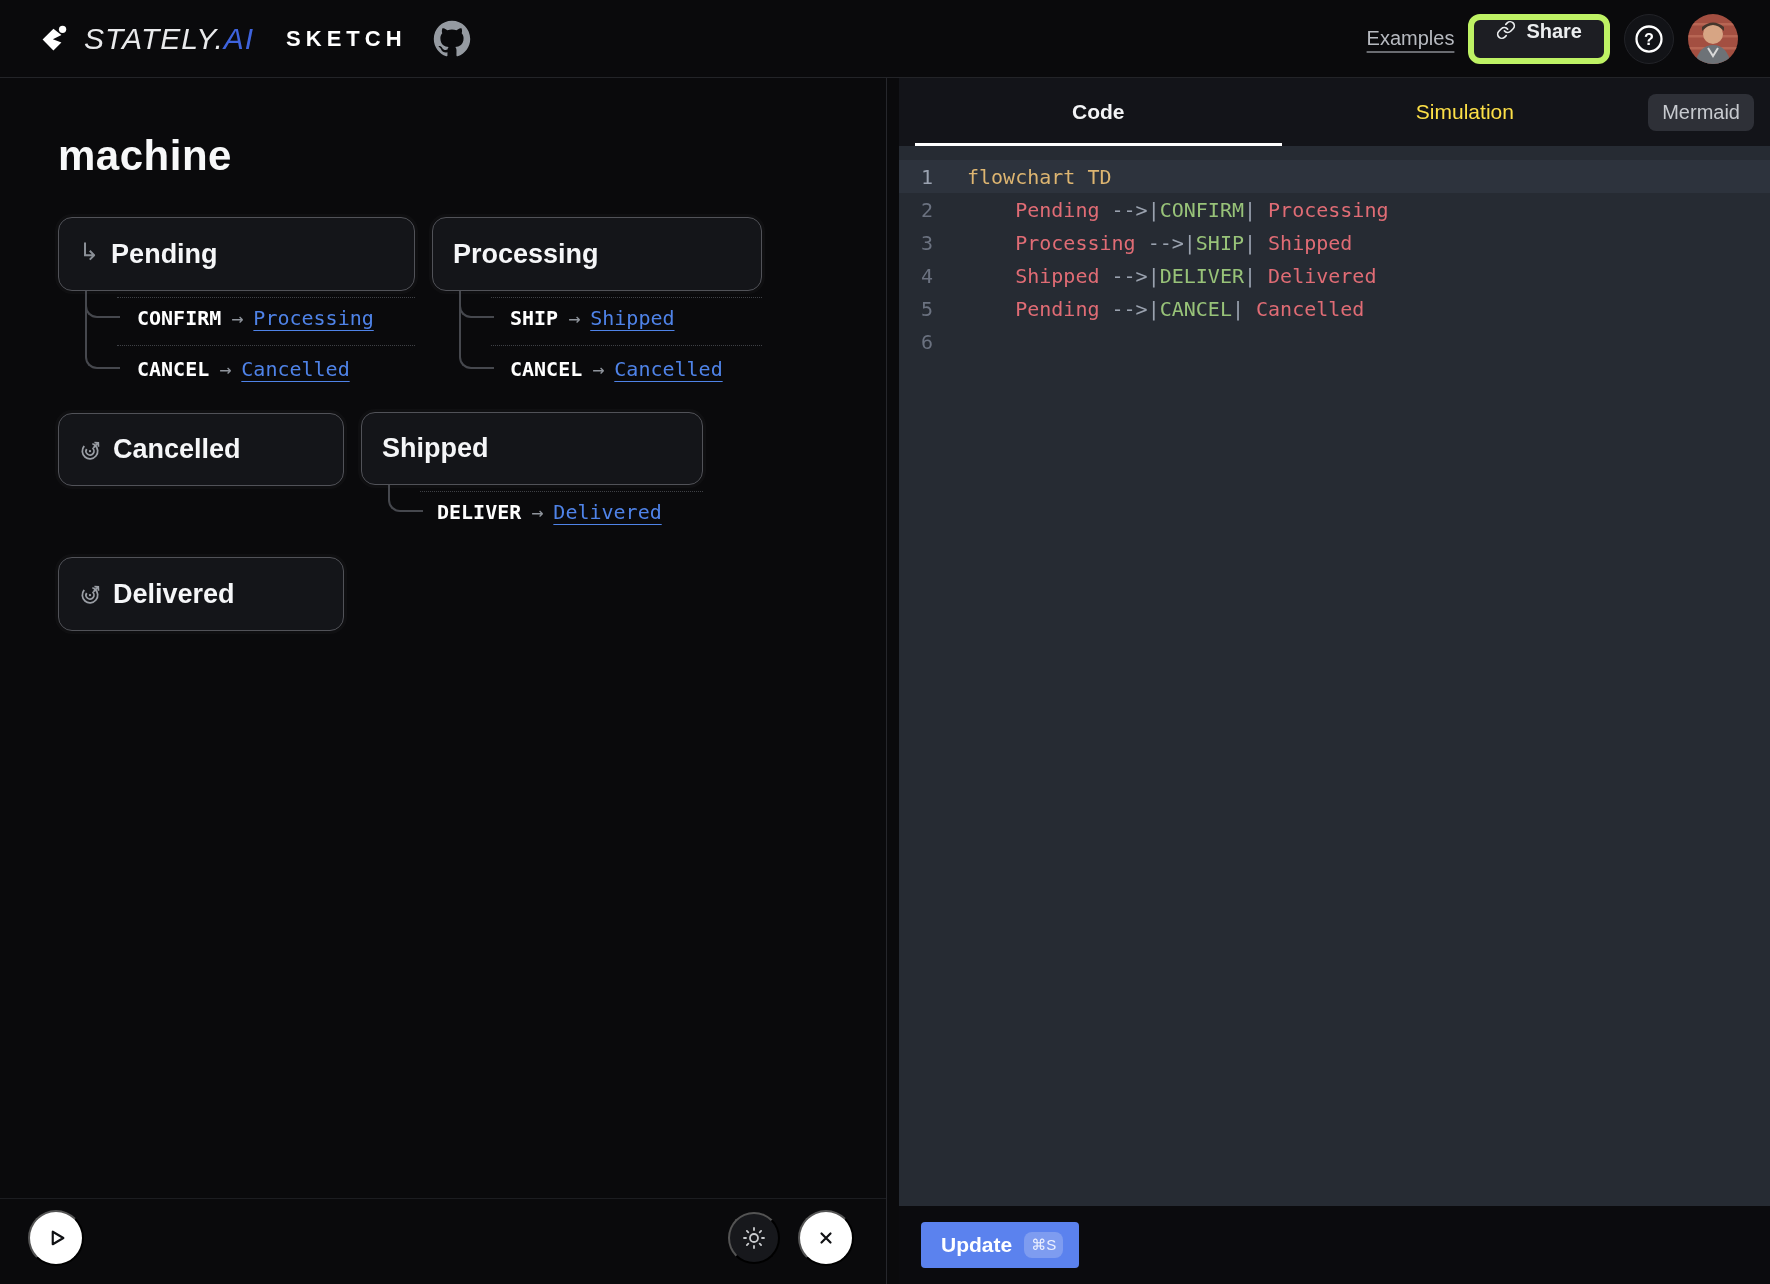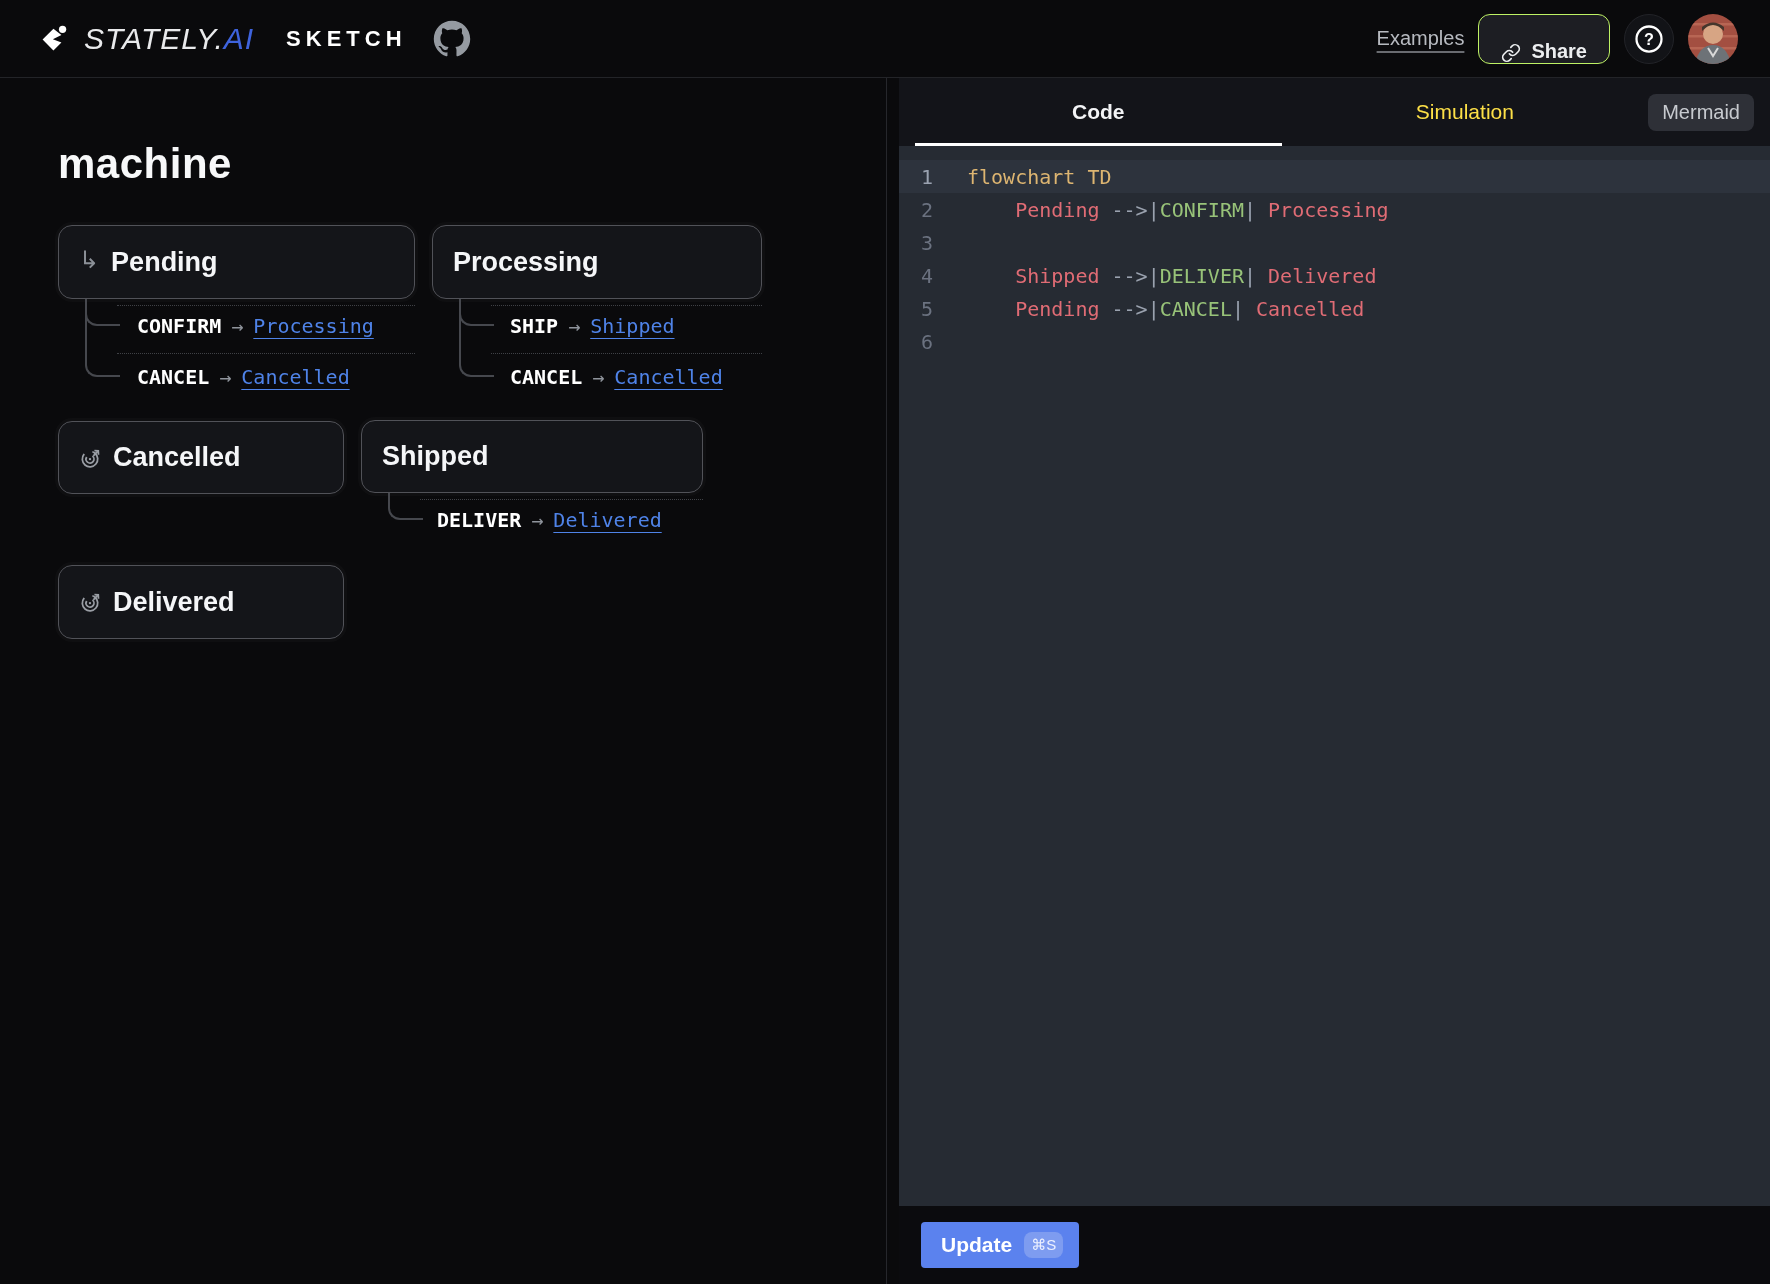--- a/index.html
+++ b/index.html
@@ -12,29 +12,29 @@
            display:flex; align-items:center; padding:0 32px 0 38px; background:#0a0a0c;
            border-bottom:1px solid #232428; z-index:5; }
   .brand-wrap { display:flex; align-items:center; gap:14px; }
   .brand-text { font-size:30px; font-weight:500; letter-spacing:1px; color:#e9eaec;font-style:italic; }
   .brand-text .accent { color:#3e63dd; }
   .product { margin-left:18px; font-size:22px; font-weight:700; letter-spacing:5px; color:#fff; }
   .gh { margin-left:26px; display:flex; align-items:center; }
   .header-right { margin-left:auto; display:flex; align-items:center; gap:14px; }
   .examples { font-size:20px; color:#b7bac0; text-decoration:underline; text-underline-offset:6px;
               text-decoration-color:#6a6c71; cursor:pointer; }
-  .share-btn { display:flex; align-items:flex-end; gap:10px; height:50px; padding:0 22px;
-               background:#1d1e23; border:1px solid #bef264; border-radius:12px;
+  .share-btn { display:flex; align-items:flex-start; gap:10px; height:50px; padding:0 22px;
+               background:#1d1e23; border:6px solid #bef264; border-radius:12px;
                font-size:20px; font-weight:600; color:#eceef0; cursor:pointer; }
   .help-btn { width:50px; height:50px; border-radius:50%; background:#121317; border:1px solid #222328;
               display:flex; align-items:center; justify-content:center; cursor:pointer; }
   .avatar { width:50px; height:50px; border-radius:50%; overflow:hidden; cursor:pointer; flex:none; }
 
   
-  .left { position:absolute; left:0; top:78px; width:886px; height:1206px; display:flex; flex-direction:row; }
+  .left { position:absolute; left:0; top:70px; width:886px; height:1206px; display:flex; flex-direction:column; }
   .canvas { position:relative; flex:1; background:#0a0a0c; }
   .left-bar { position:relative; height:78px; background:#0a0a0c; border-top:1px solid #1c1d21; }
   .right { position:absolute; left:886px; top:78px; width:884px; height:1206px;
            display:flex; flex-direction:column; border-left:1px solid #26272c;padding-left:12px; }
 
   
   .machine-title { position:absolute; left:58px; top:62px; font-size:42px; font-weight:700; color:#f7f8f9; letter-spacing:0.5px; }
   .state-box { position:absolute; background:#141519; border:1px solid #515258; border-radius:14px;
                box-shadow:0 0 0 3px rgba(255,255,255,0.025); display:flex; align-items:center;
                padding:0 20px; gap:12px; cursor:pointer; }
@@ -232,21 +232,21 @@
     <div class="tabbar">
       <div class="tab active">Code</div>
       <div class="tab">Simulation</div>
       <span class="fmt-badge">Mermaid</span>
     </div>
 
     <div class="editor">
       <div>
           <div class="code-line active"><span class="ln">1</span><span class="codetxt"><span class="tok-kw">flowchart TD</span></span></div>
           <div class="code-line"><span class="ln">2</span><span class="codetxt"><span class="tok-plain">    </span><span class="tok-node">Pending</span><span class="tok-op"> --&gt;|</span><span class="tok-event">CONFIRM</span><span class="tok-op">| </span><span class="tok-node">Processing</span></span></div>
-          <div class="code-line"><span class="ln">3</span></div>
+          <div class="code-line"><span class="ln">3</span><span class="codetxt"><span class="tok-plain">    </span><span class="tok-node">Processing</span><span class="tok-op"> --&gt;|</span><span class="tok-event">SHIP</span><span class="tok-op">| </span><span class="tok-node">Shipped</span></span></div>
           <div class="code-line"><span class="ln">4</span><span class="codetxt"><span class="tok-plain">    </span><span class="tok-node">Shipped</span><span class="tok-op"> --&gt;|</span><span class="tok-event">DELIVER</span><span class="tok-op">| </span><span class="tok-node">Delivered</span></span></div>
           <div class="code-line"><span class="ln">5</span><span class="codetxt"><span class="tok-plain">    </span><span class="tok-node">Pending</span><span class="tok-op"> --&gt;|</span><span class="tok-event">CANCEL</span><span class="tok-op">| </span><span class="tok-node">Cancelled</span></span></div>
           <div class="code-line"><span class="ln">6</span></div>
         </div>
     </div>
 
     <div class="right-bar">
       <button class="update-btn">
         <span>Update</span>
         <span class="kbd">⌘S</span>

